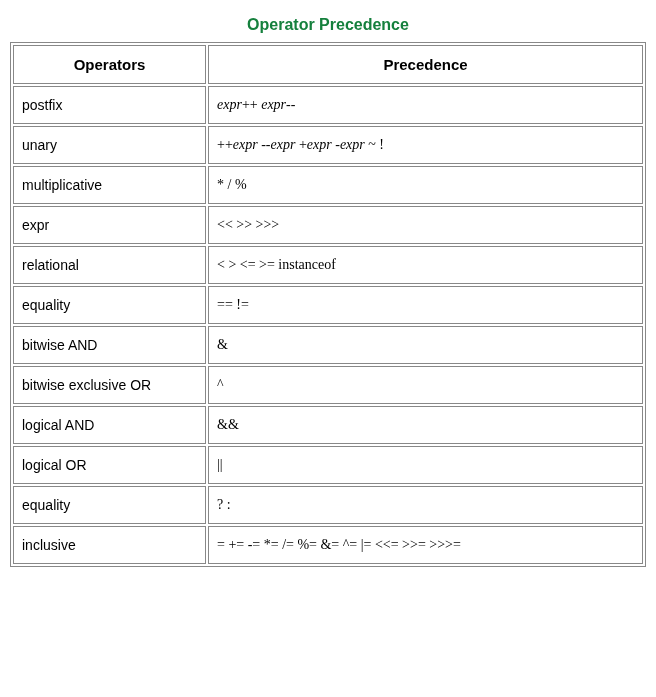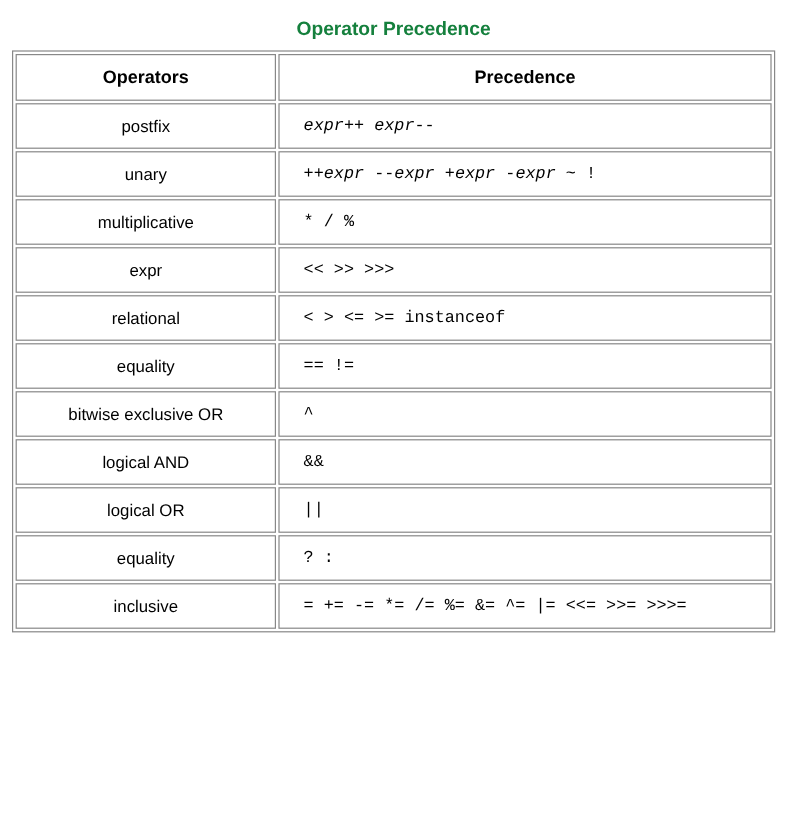--- a/index.html
+++ b/index.html
@@ -21,38 +21,37 @@
   caption {
     caption-side: top;
     font-weight: bold;
     font-size: 16px;
     padding: 6px 0 8px 0;
     text-align: center;
     color: #15803d;
   }
   th, td {
     border: 1px solid #888;
-    padding: 10px 20px;
+    padding: 10px 8px;
     text-align: left;
     vertical-align: middle;
     margin-left: 29px;
   }
   th {
     background: #fff;
     font-weight: bold;
     text-align: center;
     font-size: 15px;
   }
   td.op-col {
     width: 175px;
     font-family: Arial, Helvetica, sans-serif;
-    text-align: center;
   }
   td.prec-col {
-    font-family: Liberation Mono, monospace;
+    font-family: Liberation Serif, serif;
     font-size: 14px;
     white-space: nowrap;
   }
   .expr {
     font-style: italic;
   }
 </style>
 </head>
 <body>
 
@@ -83,20 +82,24 @@
       </tr>
       <tr>
         <td class="op-col">relational</td>
         <td class="prec-col">&lt; &gt; &lt;= &gt;= instanceof</td>
       </tr>
       <tr>
         <td class="op-col">equality</td>
         <td class="prec-col">== !=</td>
       </tr>
       <tr>
+        <td class="op-col">bitwise AND</td>
+        <td class="prec-col">&amp;</td>
+      </tr>
+      <tr>
         <td class="op-col">bitwise exclusive OR</td>
         <td class="prec-col">^</td>
       </tr>
       <tr>
         <td class="op-col">logical AND</td>
         <td class="prec-col">&amp;&amp;</td>
       </tr>
       <tr>
         <td class="op-col">logical OR</td>
         <td class="prec-col">||</td>

